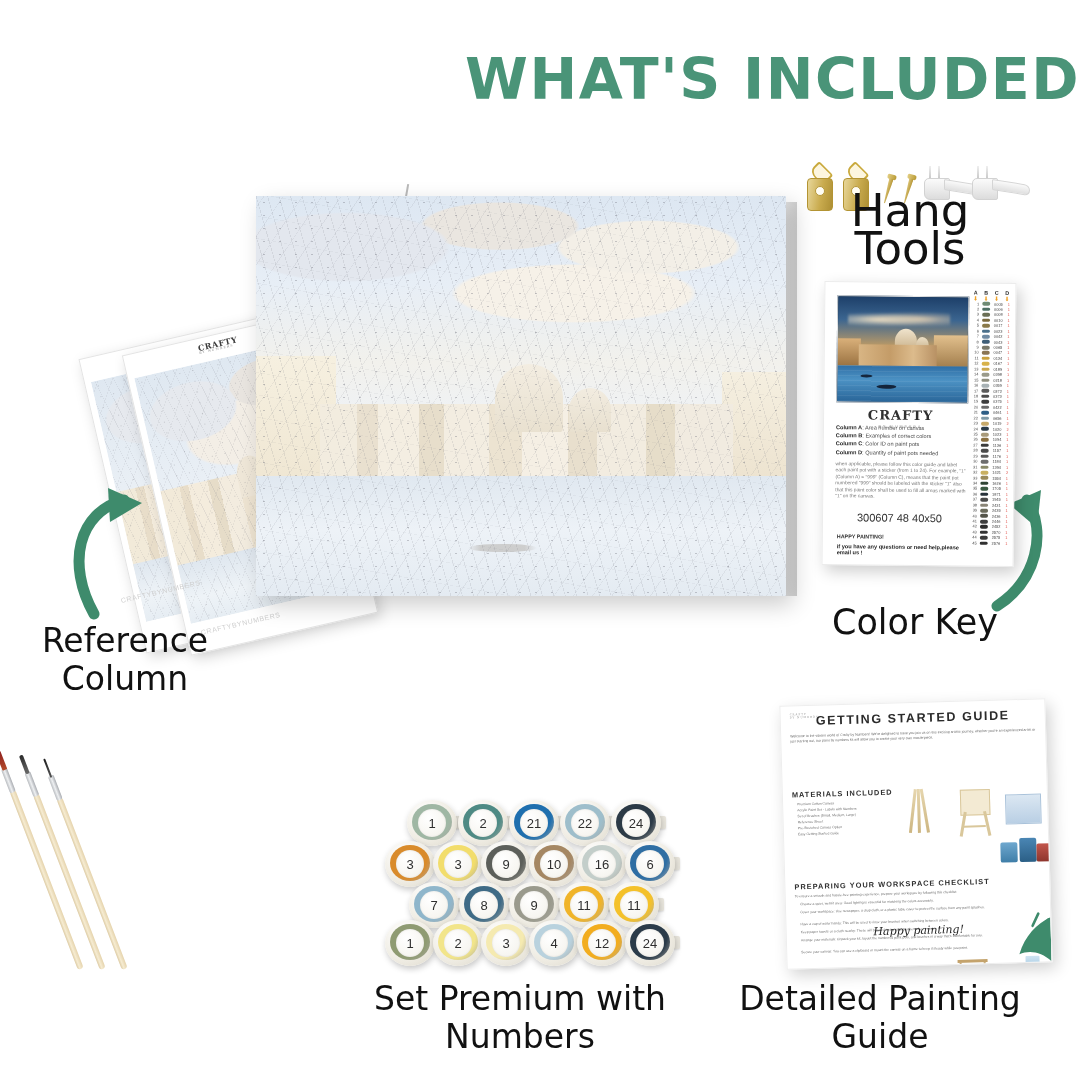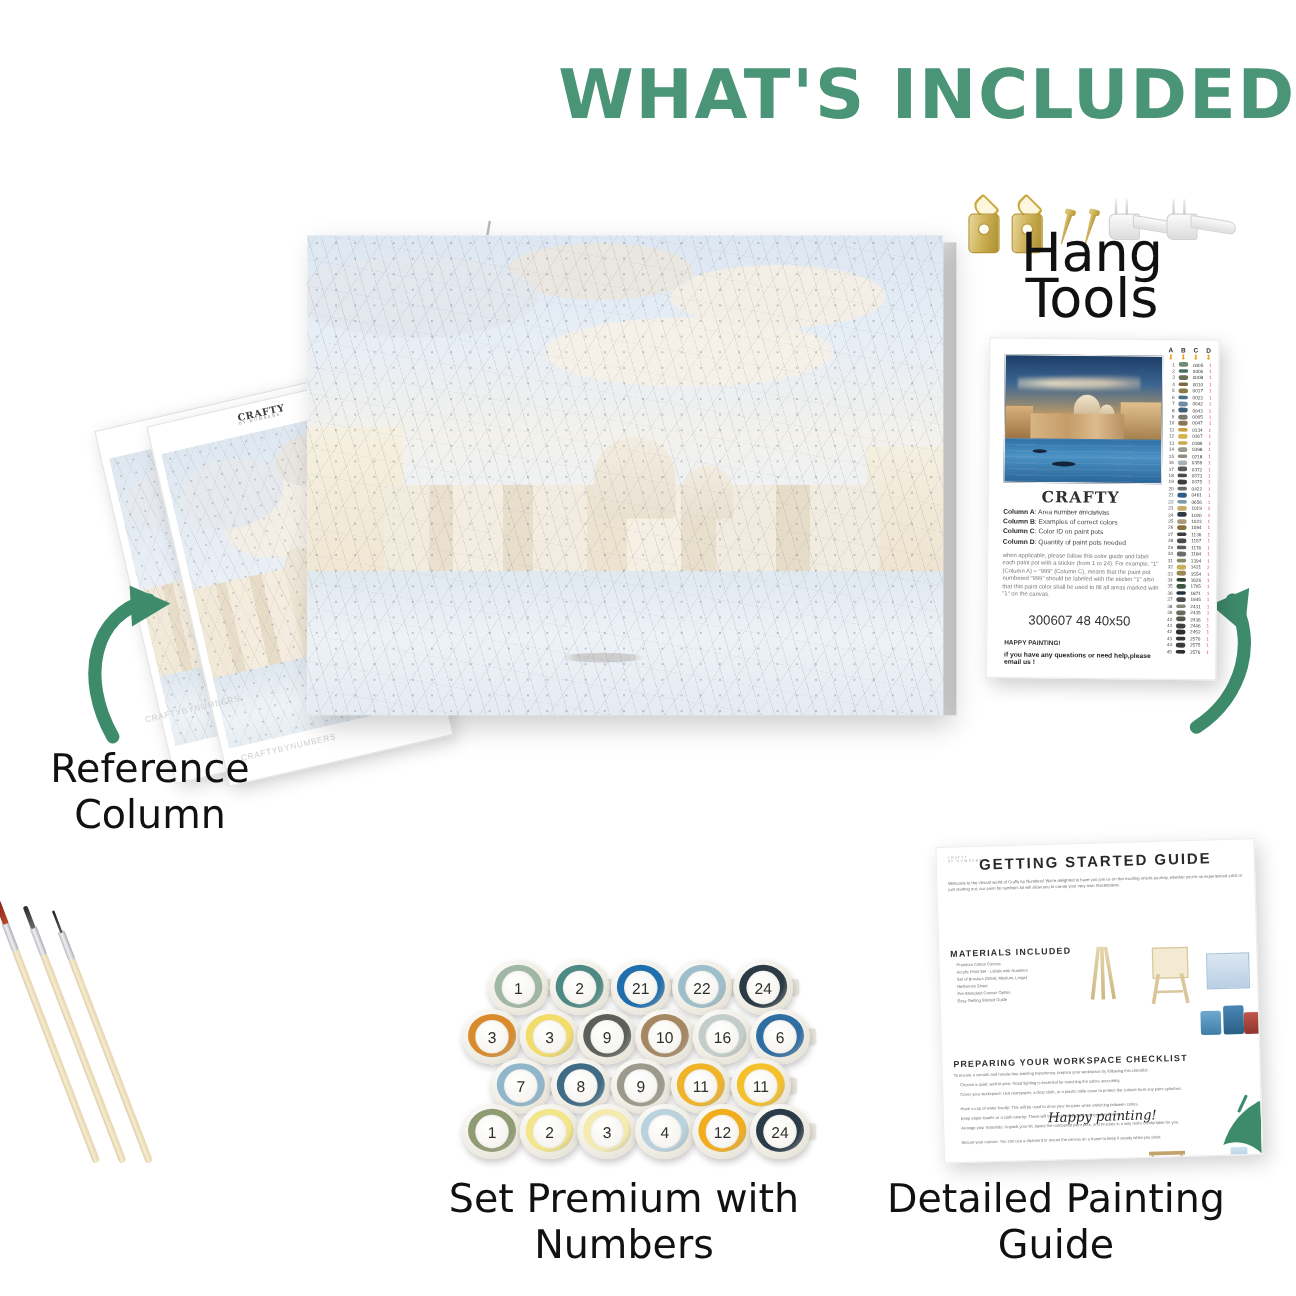--- a/index.html
+++ b/index.html
@@ -958,20 +958,21 @@
       <path d="M52,52 L52,8 C38,14 26,26 20,44 C30,40 42,42 52,52 Z" fill="#3e8b6c"></path>
       <path d="M34,16 L40,4 M42,18 L50,10" stroke="#3e8b6c" stroke-width="2.6" fill="none" stroke-linecap="round"></path>
     </svg>
   </div>
 
   <div class="cap" style="left:0;top:622px;width:250px;">
     <span style="white-space:pre-line;">Reference
 Column</span>
   </div>
   <div class="cap" style="left:790px;top:192px;width:240px;font-size:45px;">Hang Tools</div>
+  <div class="cap" style="left:790px;top:603px;width:250px;font-size:35px;">Color Key</div>
   <div class="cap" style="left:355px;top:980px;width:330px;">
     <span style="white-space:pre-line;">Set Premium with
 Numbers</span>
   </div>
   <div class="cap" style="left:700px;top:980px;width:360px;">
     <span style="white-space:pre-line;">Detailed Painting
 Guide</span>
   </div>
 
 </div>

